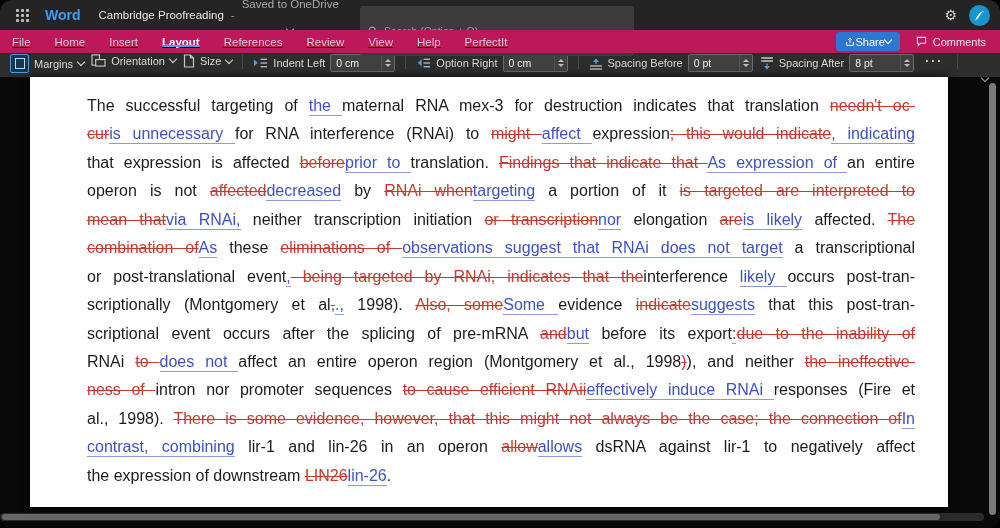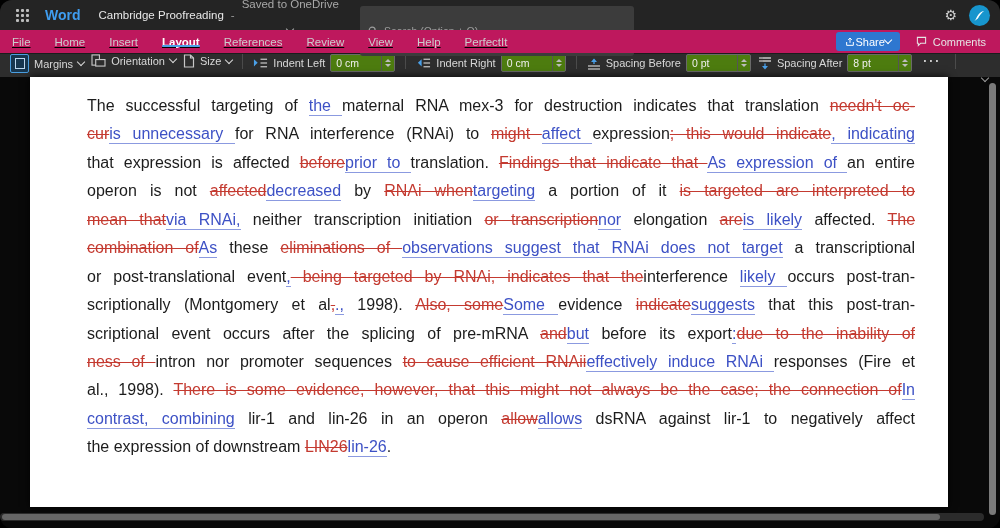--- a/index.html
+++ b/index.html
@@ -30,21 +30,21 @@
   .share-btn{background:#2e77d0;color:#fff;font-size:11px;height:19px;border-radius:3px;display:flex;align-items:center;
     padding:0 9px;cursor:pointer;}
   .comments-btn{color:#e6e6e6;font-size:11px;display:flex;align-items:center;gap:6px;height:19px;padding:0 6px;cursor:pointer;}
 
   
   .toolbar{height:23px;background:#2d2d2d;border-top:1px solid #1c1c1c;display:flex;align-items:flex-start;
     padding-left:10px;gap:7px;color:#d8d8d8;font-size:11px;}
   .tool{display:flex;align-items:center;gap:5px;cursor:pointer;white-space:nowrap;}
   .tool-label{color:#d8d8d8;}
   .divider{width:1px;height:15px;background:#4b4b4b;margin:0 3px;}
-  .stepper{display:flex;align-items:center;background:#4d7c0f;border:1px solid #6a6a6a;border-radius:2px;height:16px;width:58px;
+  .stepper{display:flex;align-items:center;background:#404040;border:1px solid #6a6a6a;border-radius:2px;height:16px;width:58px;
     justify-content:space-between;padding-left:5px;cursor:text;}
   .stepper .val{font-size:10.5px;color:#efefef;}
   .arrows{display:flex;flex-direction:column;justify-content:center;border-left:1px solid #555;height:100%;width:12px;align-items:center;gap:2px;}
   .tri-up{width:0;height:0;border-left:3px solid transparent;border-right:3px solid transparent;border-bottom:3px solid #bdbdbd;cursor:pointer;}
   .tri-down{width:0;height:0;border-left:3px solid transparent;border-right:3px solid transparent;border-top:3px solid #bdbdbd;cursor:pointer;}
   .chev{width:5px;height:5px;border-right:1.3px solid currentColor;border-bottom:1.3px solid currentColor;
     transform:rotate(45deg);display:inline-block;margin-top:-3px;}
   .more-dots{letter-spacing:2px;color:#d8d8d8;font-weight:bold;font-size:12px;cursor:pointer;padding:0 4px;}
   .margins-ic{width:17px;height:17px;border:1px solid #4a9ee0;background:#17364f;border-radius:2px;display:flex;align-items:center;justify-content:center;}
   .margins-ic i{display:block;width:8px;height:9px;border:1.4px solid #bcd6ee;}
@@ -186,21 +186,21 @@
     </div>
     <div class="divider"></div>
 
     <div class="tool">
       <svg width="15" height="12" viewBox="0 0 16 12">
         <path d="M6 2 L2 5.8 L6 9.6" fill="#4aa0e8"></path>
         <line x1="8" y1="2" x2="15" y2="2" stroke="#c8c8c8" stroke-width="1.3"></line>
         <line x1="8" y1="6" x2="15" y2="6" stroke="#c8c8c8" stroke-width="1.3"></line>
         <line x1="8" y1="10" x2="15" y2="10" stroke="#c8c8c8" stroke-width="1.3"></line>
       </svg>
-      <span class="tool-label">Indent Right</span>
+      <span class="tool-label">Option Right</span>
       <div class="stepper">
         <span class="val">0 cm</span>
         <div class="arrows">
           <span class="tri-up"></span>
           <span class="tri-down"></span>
         </div>
       </div>
     </div>
     <div class="divider"></div>
 
@@ -248,20 +248,21 @@
       <div class="doc-text" id="doc-content">
           <div class="line"><span class="run-n">The successful targeting of </span><span class="run-i">the </span><span class="run-n">maternal RNA mex-3 for destruction indicates that translation </span><span class="run-d">needn't oc-</span></div>
           <div class="line"><span class="run-d">cur</span><span class="run-i">is unnecessary </span><span class="run-n">for RNA interference (RNAi) to </span><span class="run-d">might </span><span class="run-i">affect </span><span class="run-n">expression</span><span class="run-d">; this would indicate</span><span class="run-i">, indicating</span></div>
           <div class="line"><span class="run-n">that expression is affected </span><span class="run-d">before</span><span class="run-i">prior to </span><span class="run-n">translation. </span><span class="run-d">Findings that indicate that </span><span class="run-i">As expression of </span><span class="run-n">an entire</span></div>
           <div class="line"><span class="run-n">operon is not </span><span class="run-d">affected</span><span class="run-i">decreased</span><span class="run-n"> by </span><span class="run-d">RNAi when</span><span class="run-i">targeting</span><span class="run-n"> a portion of it </span><span class="run-d">is targeted are interpreted to</span></div>
           <div class="line"><span class="run-d">mean that</span><span class="run-i">via RNAi,</span><span class="run-n"> neither transcription initiation </span><span class="run-d">or transcription</span><span class="run-i">nor</span><span class="run-n"> elongation </span><span class="run-d">are</span><span class="run-i">is likely</span><span class="run-n"> affected. </span><span class="run-d">The</span></div>
           <div class="line"><span class="run-d">combination of</span><span class="run-i">As</span><span class="run-n"> these </span><span class="run-d">eliminations of </span><span class="run-i">observations suggest that RNAi does not target</span><span class="run-n"> a transcriptional</span></div>
           <div class="line"><span class="run-n">or post-translational event</span><span class="run-i">,</span><span class="run-d"> being targeted by RNAi, indicates that the</span><span class="run-n">interference </span><span class="run-i">likely </span><span class="run-n">occurs post-tran-</span></div>
           <div class="line"><span class="run-n">scriptionally (Montgomery et al</span><span class="run-d">,</span><span class="run-i">.,</span><span class="run-n"> 1998). </span><span class="run-d">Also, some</span><span class="run-i">Some </span><span class="run-n">evidence </span><span class="run-d">indicate</span><span class="run-i">suggests</span><span class="run-n"> that this post-tran-</span></div>
           <div class="line"><span class="run-n">scriptional event occurs after the splicing of pre-mRNA </span><span class="run-d">and</span><span class="run-i">but</span><span class="run-n"> before its export</span><span class="run-i">:</span><span class="run-d">due to the inability of</span></div>
+          <div class="line"><span class="run-n">RNAi </span><span class="run-d">to </span><span class="run-i">does not </span><span class="run-n">affect an entire operon region (Montgomery et al., 1998</span><span class="run-d">)</span><span class="run-n">), and neither </span><span class="run-d">the ineffective-</span></div>
           <div class="line"><span class="run-d">ness of </span><span class="run-n">intron nor promoter sequences </span><span class="run-d">to cause efficient RNAii</span><span class="run-i">effectively induce RNAi </span><span class="run-n">responses (Fire et</span></div>
           <div class="line"><span class="run-n">al., 1998). </span><span class="run-d">There is some evidence, however, that this might not always be the case; the connection of</span><span class="run-i">In</span></div>
           <div class="line"><span class="run-i">contrast, combining</span><span class="run-n"> lir-1 and lin-26 in an operon </span><span class="run-d">allow</span><span class="run-i">allows</span><span class="run-n"> dsRNA against lir-1 to negatively affect</span></div>
           <div class="line last"><span class="run-n">the expression of downstream </span><span class="run-d">LIN26</span><span class="run-i">lin-26</span><span class="run-n">.</span></div>
         </div>
     </div>
     <div class="vscroll-track">
       <div class="vscroll"></div>
     </div>
     <div class="hscroll-track">

